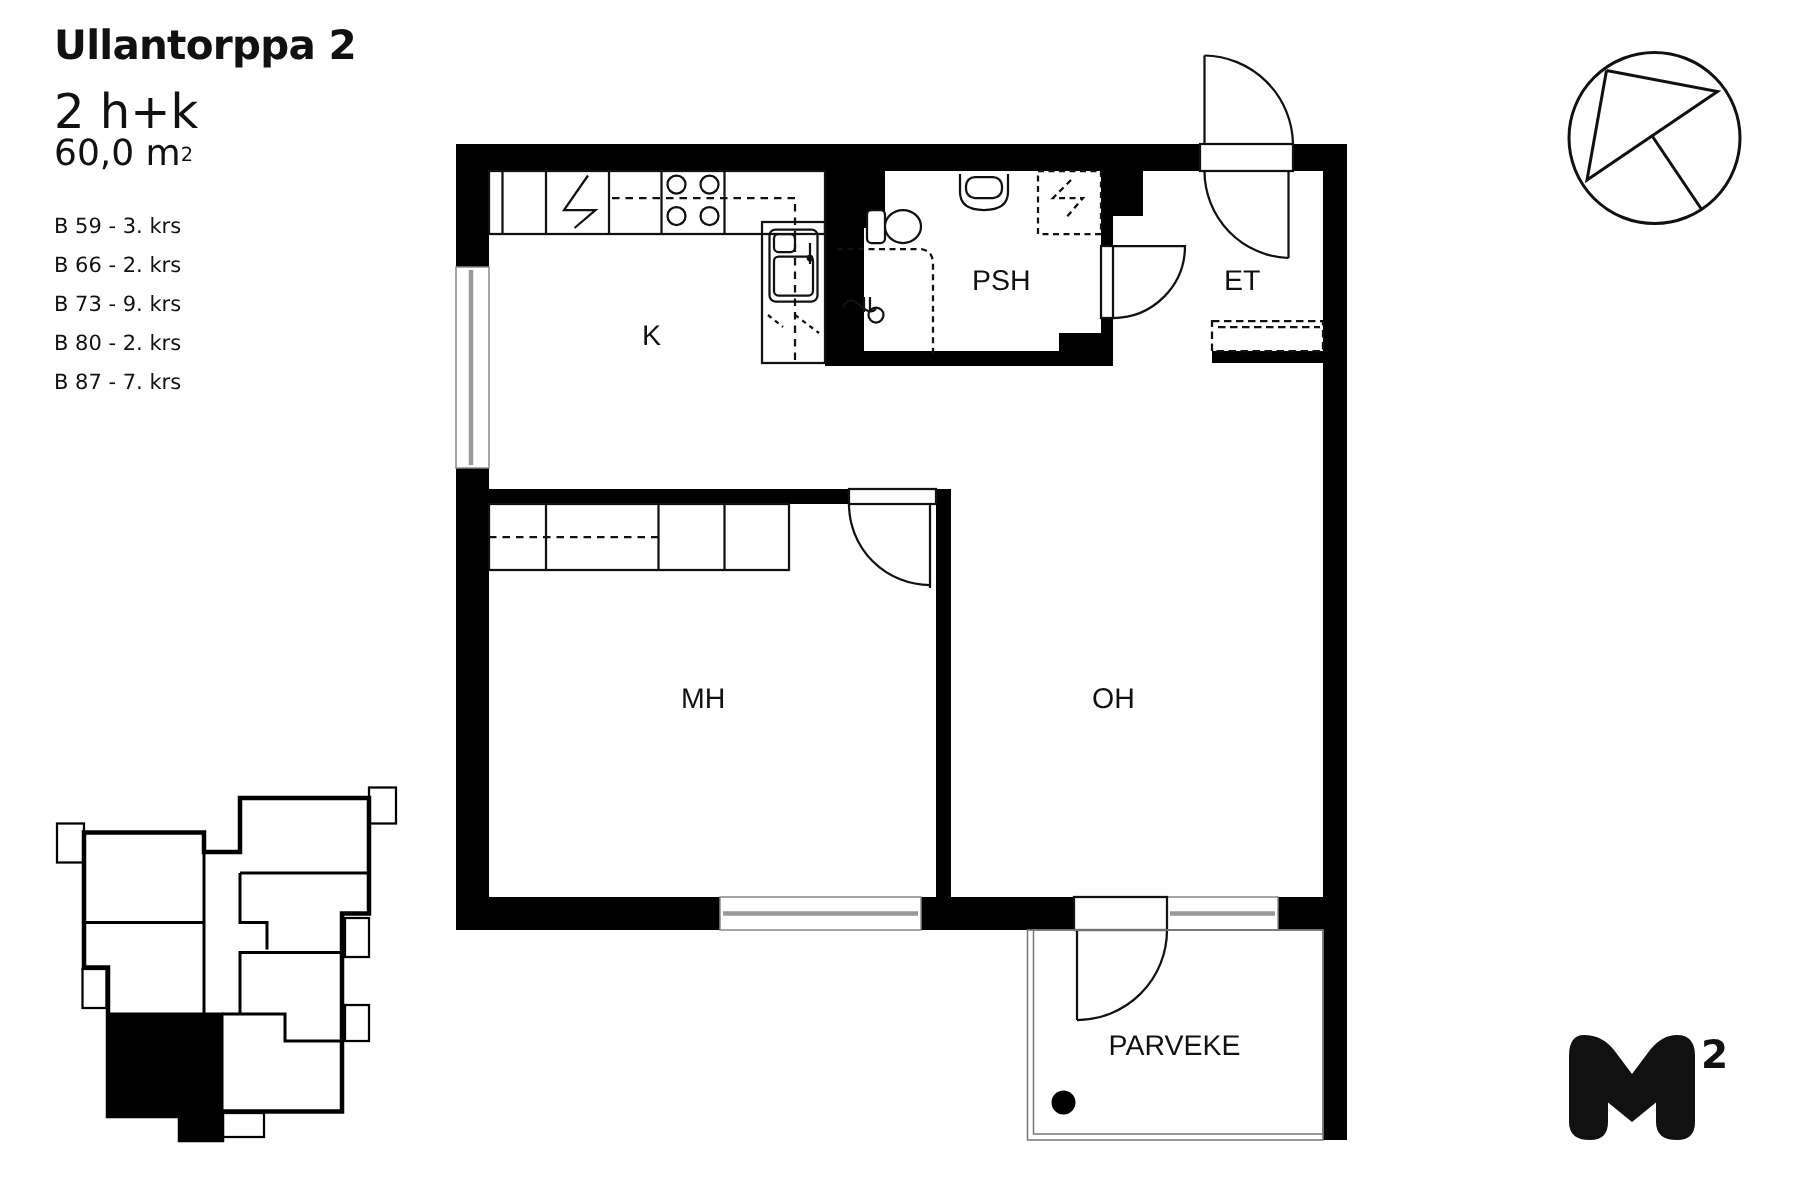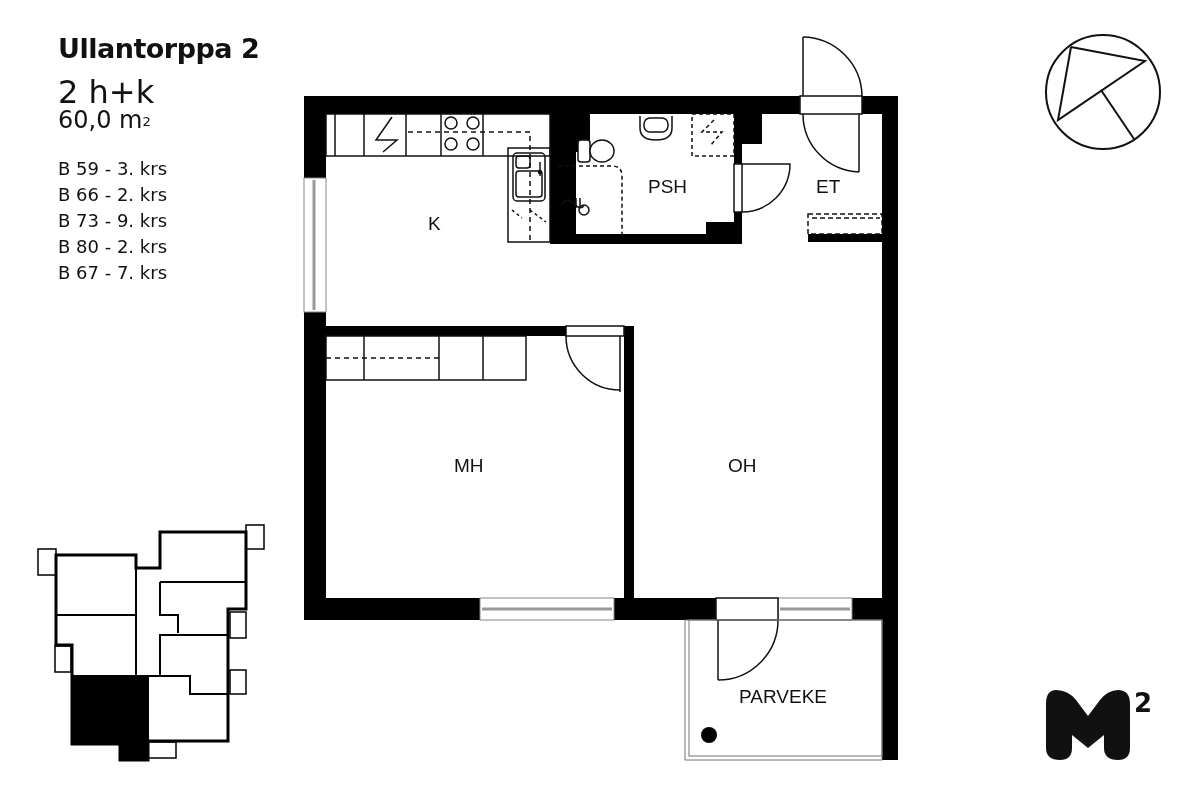--- a/index.html
+++ b/index.html
@@ -1,38 +1,38 @@
 <!DOCTYPE html>
 <html><head>
 <meta charset="utf-8">
 <style>
   html, body { margin:0; padding:0; background:#ffffff; }
   body { width:1200px; height:800px; position:relative; overflow:hidden; font-family:"DejaVu Sans", sans-serif; color:#111; }
-  .info { position:absolute; left:36px; top:32px;margin-left:22px; }
+  .info { position:absolute; left:36px; top:14px; }
   .title { font-weight:bold; font-size:27px; line-height:34px; letter-spacing:-0.5px; }
   .type { font-size:32px; line-height:28px; margin-top:12px; }
   .area { font-size:24px; line-height:28px; }
   .area sup { font-size:13px; vertical-align:top; position:relative; top:2px; }
-  .floors { margin-top:22px; font-size:18px; line-height:26px; }
+  .floors { margin-top:22px; font-size:14px; line-height:26px; }
   .plan { position:absolute; left:0; top:0; }
   .room-label { font-family:"Liberation Sans", sans-serif; font-size:19px; fill:#111; }
 </style>
 </head>
 <body>
 
 <div class="info">
   <div class="title">Ullantorppa 2</div>
   <div class="type">2 h+k</div>
   <div class="area"><span>60,0 m</span><sup>2</sup></div>
   <div class="floors">
     <div>B 59 - 3. krs</div>
     <div>B 66 - 2. krs</div>
     <div>B 73 - 9. krs</div>
     <div>B 80 - 2. krs</div>
-    <div>B 67 - 7. krs</div>
+    <div>B 87 - 7. krs</div>
   </div>
 </div>
 
 <svg class="plan" width="1200" height="800" viewBox="0 0 1200 800">
 
   <g fill="#000">
 
     <rect x="304" y="96" width="496" height="18"></rect>
     <rect x="862" y="96" width="36" height="18"></rect>
 

